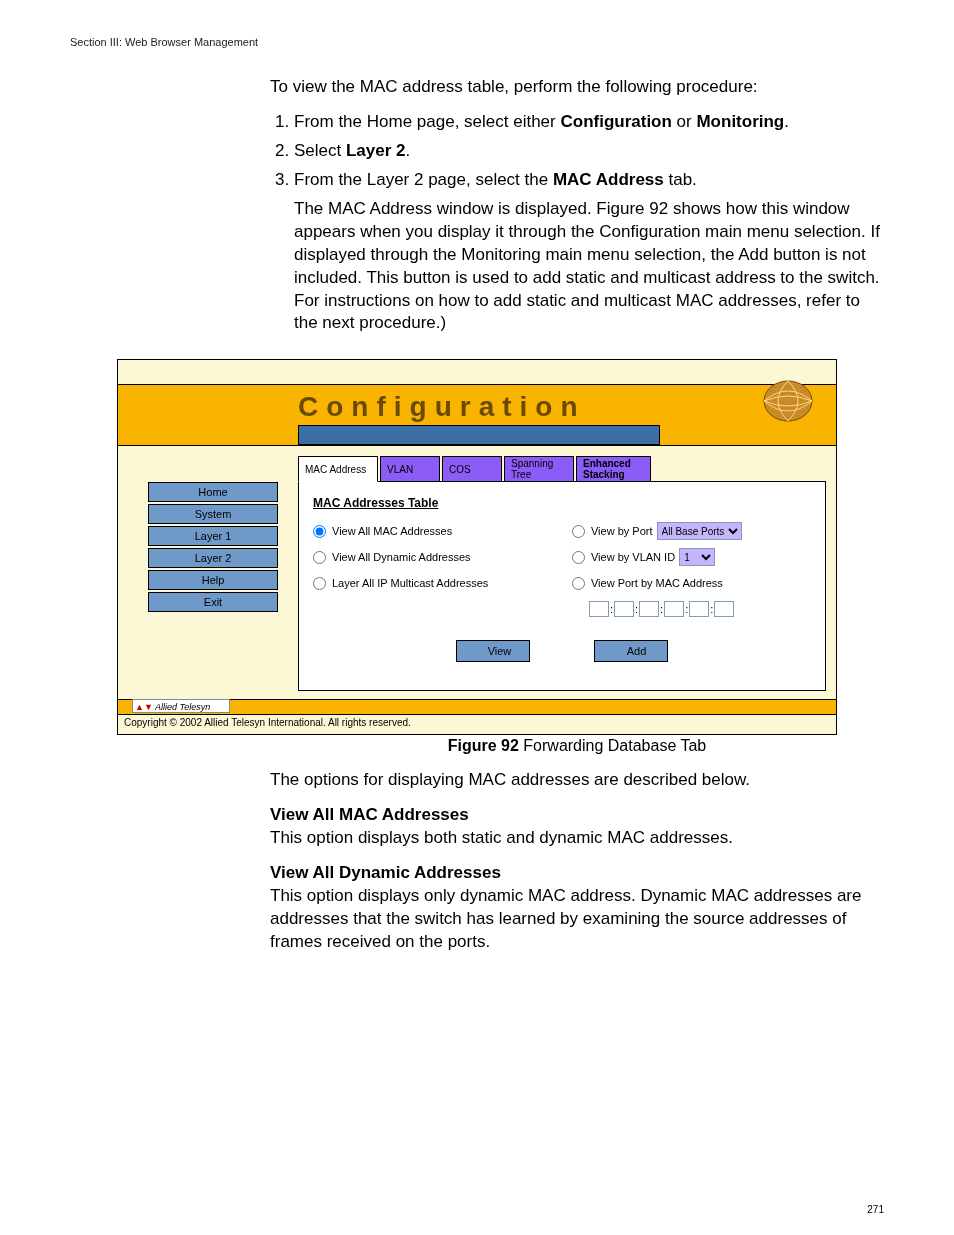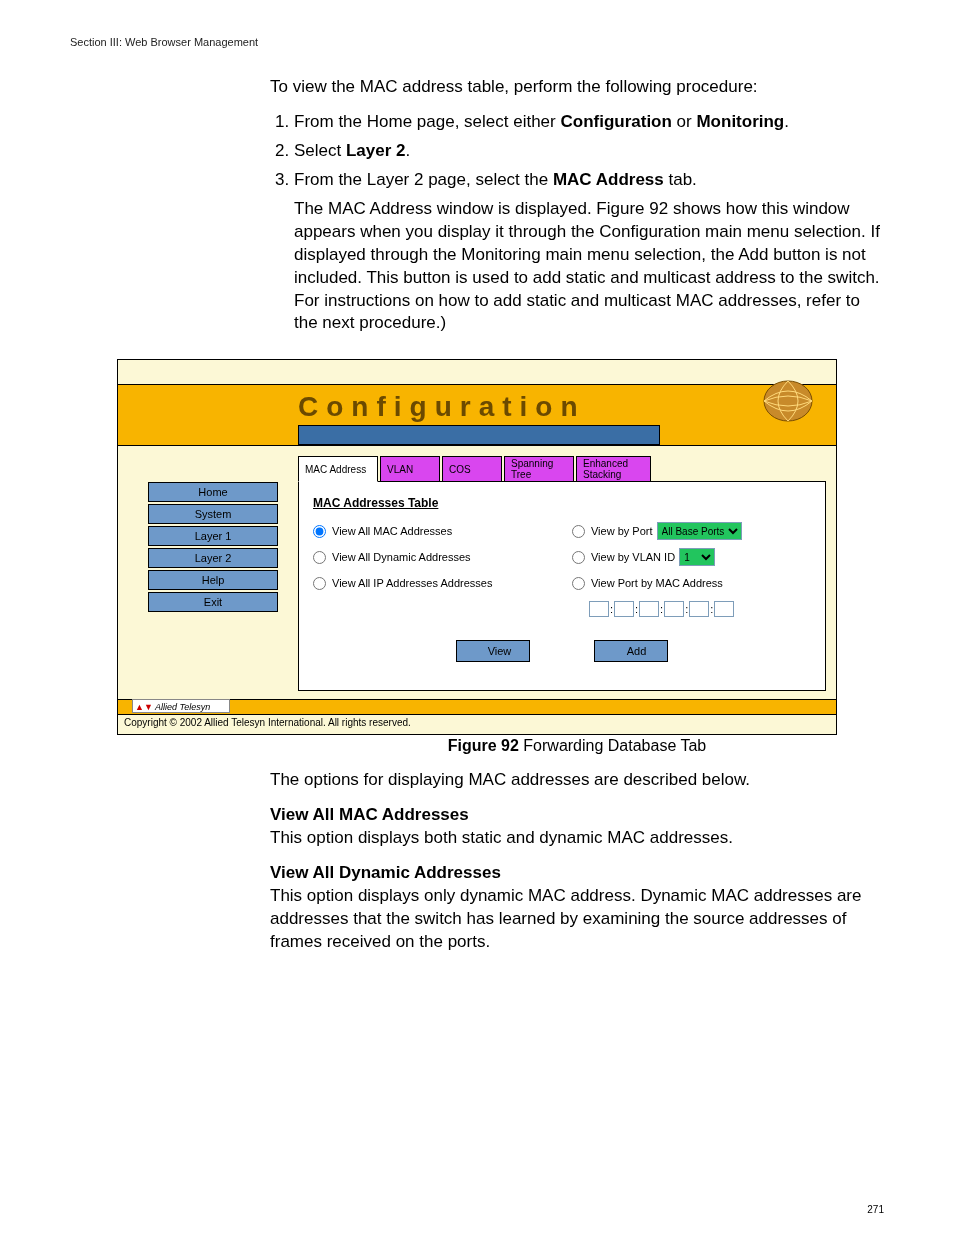--- a/index.html
+++ b/index.html
@@ -23,35 +23,35 @@
   .title-band .cfg { position:absolute; left:180px; top:6px; font-family:Verdana,Arial,sans-serif; font-weight:bold; font-size:28px; color:#6B4A00; letter-spacing:8px; }
   .sub-band { position:absolute; left:180px; bottom:0; width:360px; height:18px; background:#3A6EA5; border:1px solid #000; }
   .globe { position:absolute; right:18px; top:-8px; width:60px; height:48px; }
 
   .work-area { display:flex; padding:10px 10px 0 30px; box-sizing:border-box; }
   .sidebar { width:130px; flex:0 0 130px; padding-top:26px; }
   .side-btn { height:18px; background:#6E99C9; border:1px solid #000; color:#000; font-size:11px; font-family:Verdana,Arial,sans-serif; text-align:center; line-height:18px; margin-bottom:2px; cursor:pointer; }
   .main { flex:1; padding-left:20px; position:relative; }
 
   .tabs { display:flex; height:26px; }
-  .tab { height:26px; font-size:10px; font-family:Verdana,Arial,sans-serif; color:#000; border:1px solid #000; background:#d946ef; display:flex; align-items:center; padding:0 6px; margin-right:2px; cursor:pointer; box-sizing:border-box; }
+  .tab { height:26px; font-size:10px; font-family:Verdana,Arial,sans-serif; color:#000; border:1px solid #000; background:#8b5cf6; display:flex; align-items:center; padding:0 6px; margin-right:2px; cursor:pointer; box-sizing:border-box; }
   .tab.active { background:#fff; border-bottom:1px solid #fff; }
   .tab.mac { width:80px; }
   .tab.s { width:60px; }
   .tab.m { width:70px; }
-  .tab.l { width:75px; }
+  .tab.l { width:75px;font-weight:bold; }
 
   .panel { background:#fff; border:1px solid #000; margin-top:-1px; padding:14px 14px 18px 14px; font-size:11px; font-family:Verdana,Arial,sans-serif; box-sizing:border-box; min-height:210px; }
   .panel-title { font-weight:bold; text-decoration:underline; font-size:12px; margin-bottom:8px; }
   .opt-grid { display:flex; }
   .col-l { flex:0 0 52%; }
   .col-r { flex:1; }
   .radio-row { display:flex; align-items:center; height:26px; }
   .radio-row input[type=radio] { margin:0 6px 0 0; }
-  .sel { height:18px; font-size:10px; border:1px solid #7e9db9; background:#22c55e; margin-left:4px; }
+  .sel { height:18px; font-size:10px; border:1px solid #7e9db9; background:#c4b5fd; margin-left:4px; }
   .mac-in { width:20px; height:16px; border:1px solid #7e9db9; margin:0 1px; font-size:10px; box-sizing:border-box; }
   .btn-row { text-align:center; margin-top:18px; }
   .ui-btn { display:inline-block; width:60px; height:20px; background:#6E99C9; border:1px solid #000; font-size:11px; font-family:Verdana,Arial,sans-serif; line-height:20px; text-align:center; margin:0 30px; cursor:pointer;padding-left:12px; }
 
   .footer-bar { height:14px; background:#F8B400; border-top:1px solid #000; border-bottom:1px solid #000; margin-top:8px; position:relative; }
   .footer-bar .brand { position:absolute; left:14px; top:-1px; width:98px; height:14px; background:#fff; border:1px solid #888; font-size:9px; font-style:italic; font-family:Arial,sans-serif; color:#000; line-height:14px; padding-left:2px; box-sizing:border-box; }
   .footer-bar .brand b { color:#c00; font-style:normal; }
   .copy { font-size:10px; font-family:Arial,sans-serif; padding:2px 0 6px 6px; }
 
 </style>
@@ -121,21 +121,21 @@
                 <div class="radio-row">
                   <input type="radio" name="macview" checked="" style="">
                   <span>View All MAC Addresses</span>
                 </div>
                 <div class="radio-row">
                   <input type="radio" name="macview" style="">
                   <span>View All Dynamic Addresses</span>
                 </div>
                 <div class="radio-row">
                   <input type="radio" name="macview" style="">
-                  <span>View All IP Addresses Addresses</span>
+                  <span>Layer All IP Multicast Addresses</span>
                 </div>
               </div>
 
               <div class="col-r">
                 <div class="radio-row">
                   <input type="radio" name="macview" style="">
                   <span>View by Port</span>
                   <select class="sel">
                     <option>All Base Ports</option>
                   </select>

